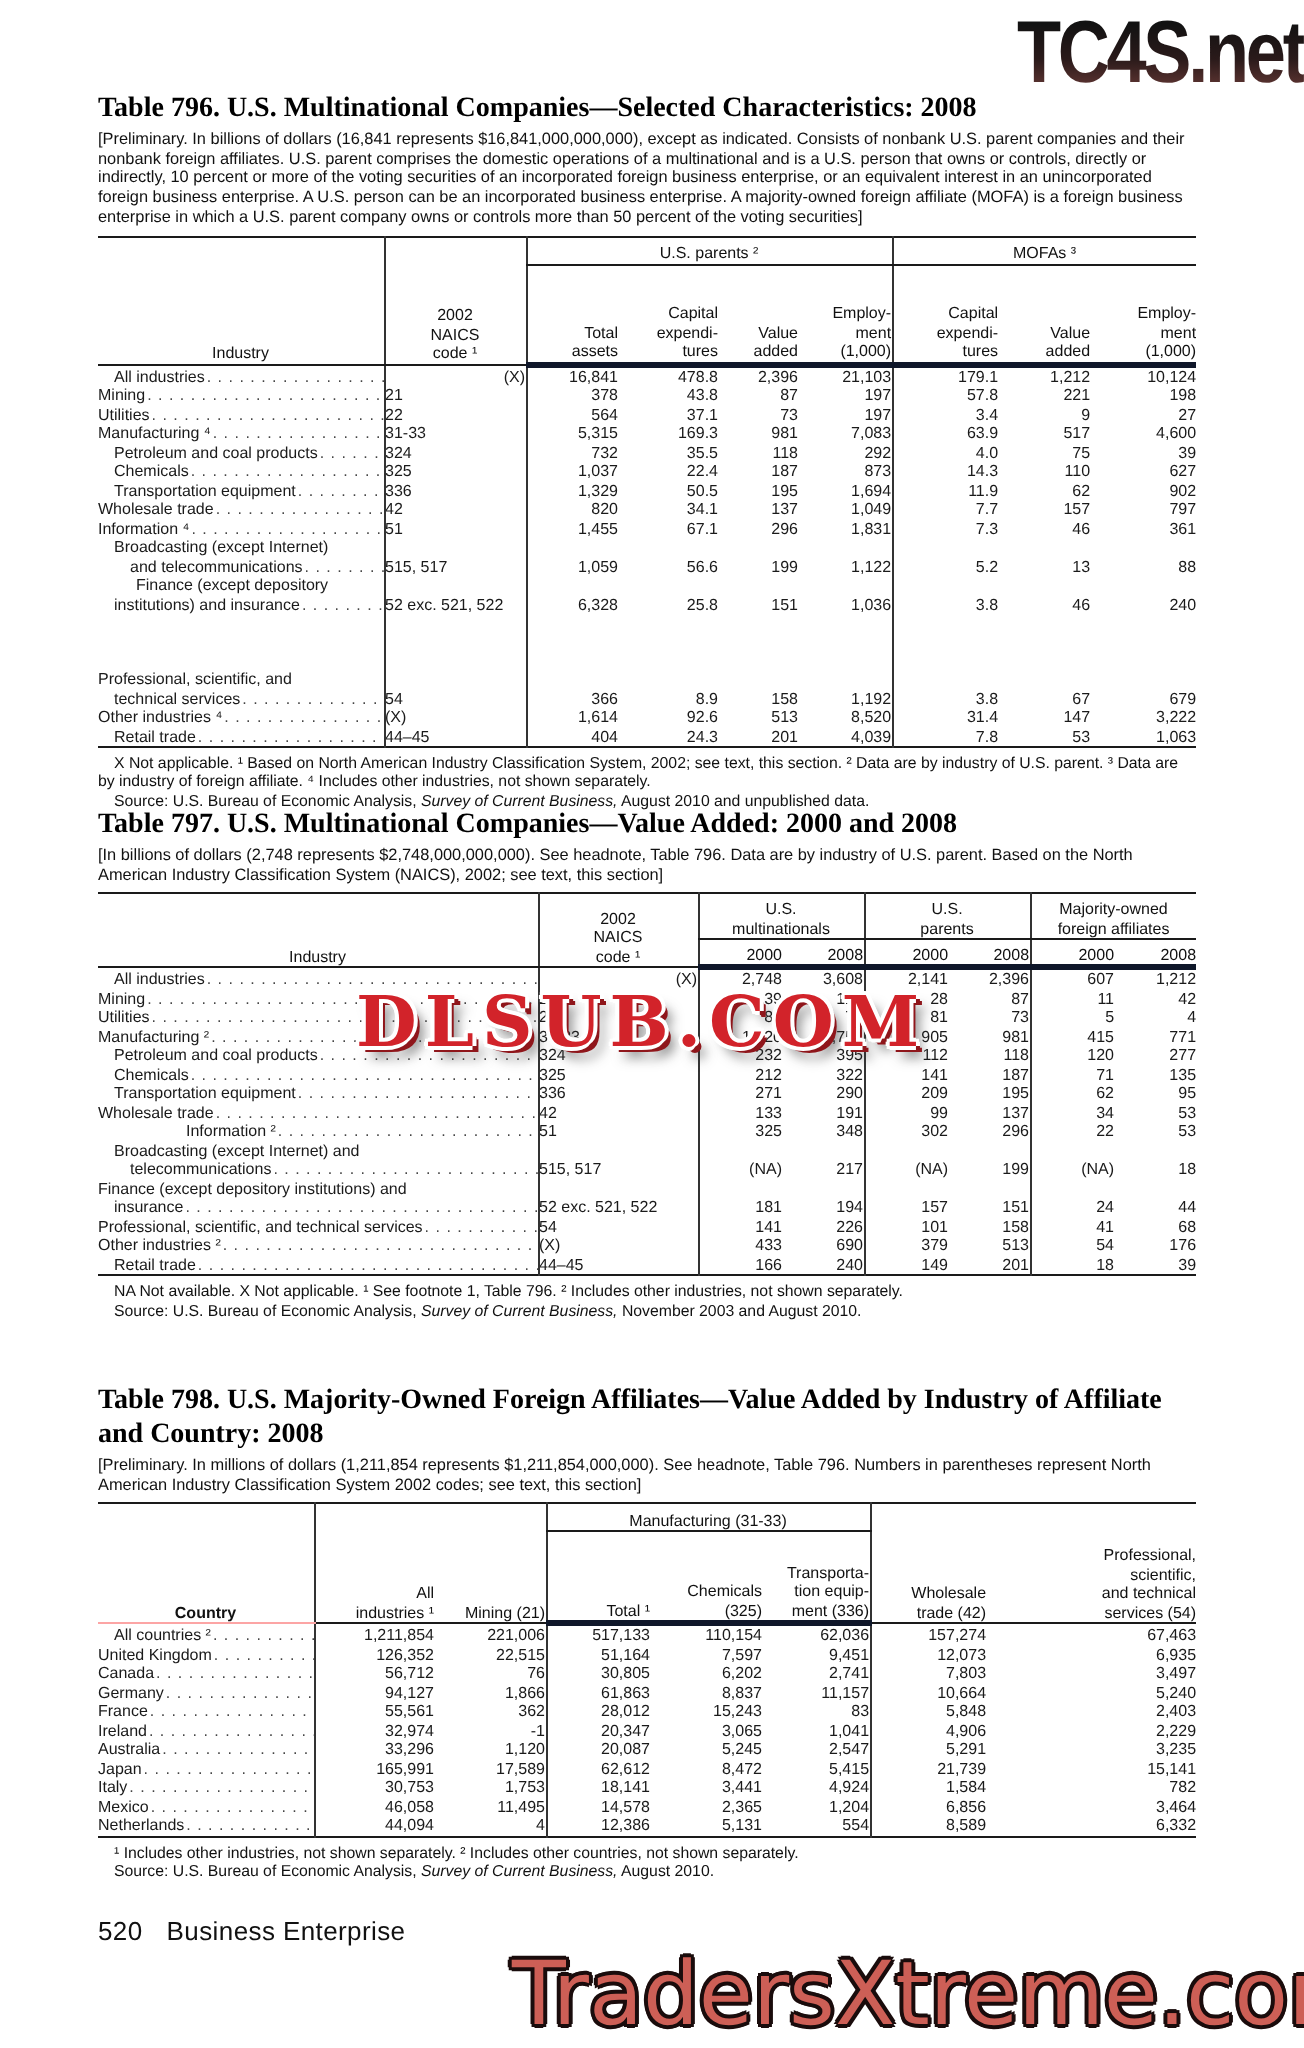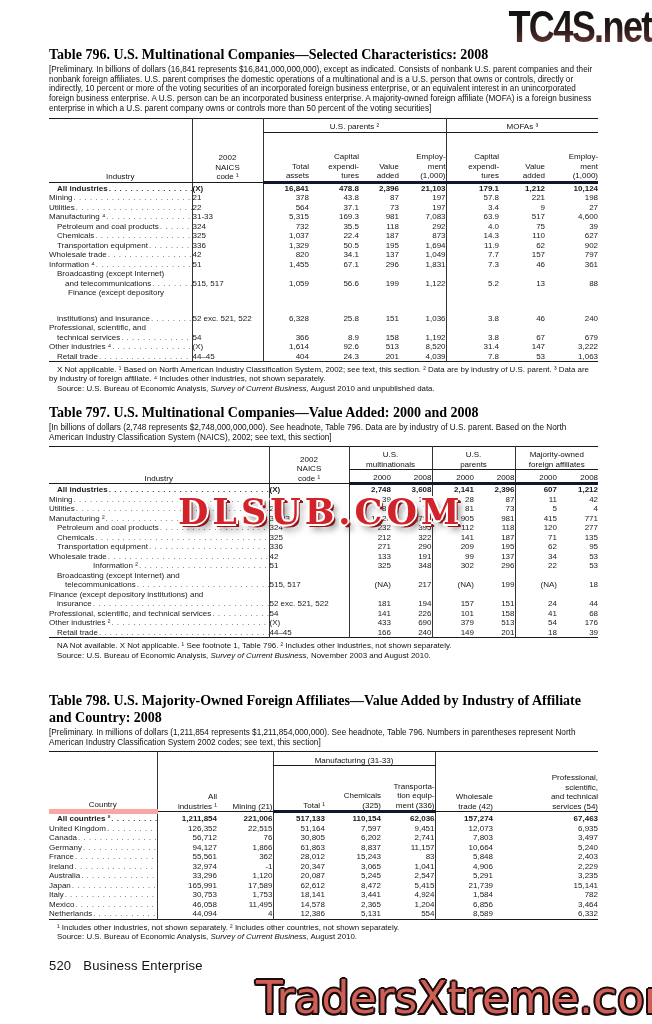--- a/index.html
+++ b/index.html
@@ -19,21 +19,21 @@
   .colhead{text-align:right;vertical-align:bottom;padding:2px 1px 1px 0;}
   thead tr.subrow th{border-bottom:3px solid #0f172a;}
   .vl{border-left:1px solid #333;}
   td.num{text-align:right;padding-right:1px;height:9.5px;}
   td.naics{text-align:left;padding-left:3px;height:9.5px;}
   td.lblc{height:9.5px;}
   .lbl{display:flex;align-items:baseline;overflow:hidden;}
   .lt{white-space:pre;}
   .ld{flex:1;overflow:hidden;white-space:nowrap;color:#444;padding-left:1px;}
   .ld::before{content:". . . . . . . . . . . . . . . . . . . . . . . . . . . . . . . . . . . . . . . . . . . . . . . . . . . . . . . . . . . . . . . . . . . . . . . . .";letter-spacing:0.5px;}
-  tr.bold td{font-weight:bold;}
+  tr.bold td{font-weight:normal;text-align:right;}
   .footnote{font-size:7.9px;line-height:9.4px;margin-top:3px;text-indent:8px;color:#111;}
   .srcline{font-size:7.9px;line-height:9.4px;text-indent:8px;color:#111;}
   .ital{font-style:italic;}
   
   #wm-top{position:absolute;top:2px;right:0px;font-family:"Liberation Sans",sans-serif;
       font-weight:bold;font-size:44px;letter-spacing:-2px;transform:scaleX(.82);transform-origin:top right;
       background:linear-gradient(#121212 20%,#2a1a1a 55%,#7c4440 100%);
       -webkit-background-clip:text;background-clip:text;color:transparent;}
   #wm-mid{position:absolute;top:491px;left:178px;font-family:"DejaVu Serif","Liberation Serif",serif;
       font-weight:bold;font-size:35px;letter-spacing:4px;color:#d2232a;
@@ -287,37 +287,37 @@
             <td class="num"></td>
             <td class="num"></td>
             <td class="num"></td>
             <td class="num vl"></td>
             <td class="num"></td>
             <td class="num"></td>
           </tr>
           <tr>
             <td class="lblc">
               <div class="lbl">
-                <span class="lt" style="padding-left: 8px; margin-top: 16px;">institutions) and insurance</span>
+                <span class="lt" style="padding-left: 8px;">institutions) and insurance</span>
                 <span class="ld"></span>
               </div>
             </td>
             <td class="naics vl">52 exc. 521, 522</td>
             <td class="num vl">6,328</td>
             <td class="num">25.8</td>
             <td class="num">151</td>
             <td class="num">1,036</td>
             <td class="num vl">3.8</td>
             <td class="num">46</td>
             <td class="num">240</td>
           </tr>
           <tr>
             <td class="lblc">
               <div class="lbl">
-                <span class="lt" style="padding-left: 0px;">Professional, scientific, and</span>
+                <span class="lt" style="padding-left: 0px; margin-top: 28px;">Professional, scientific, and</span>
               </div>
             </td>
             <td class="naics vl"></td>
             <td class="num vl"></td>
             <td class="num"></td>
             <td class="num"></td>
             <td class="num"></td>
             <td class="num vl"></td>
             <td class="num"></td>
             <td class="num"></td>
@@ -666,21 +666,21 @@
           <col style="width:60px">
           <col style="width:56px">
         <col style="width:52px">
           <col style="width:56px">
           <col style="width:54px">
         <col style="width:58px">
           <col style="width:105px">
       </colgroup>
       <thead>
         <tr>
-          <th rowspan="2" class="hmid" style="border-bottom:5px solid #fca5a5;">Country</th>
+          <th rowspan="2" class="hmid" style="border-bottom:1px solid #fca5a5;font-weight:bold;">Country</th>
           <th rowspan="2" class="colhead vl" style="border-bottom:1px solid #1a1a1a;">All
 industries ¹</th>
           <th rowspan="2" class="colhead" style="border-bottom:1px solid #1a1a1a;">Mining (21)</th>
           <th colspan="3" class="group vl">Manufacturing (31-33)</th>
           <th rowspan="2" class="colhead vl" style="border-bottom:1px solid #1a1a1a;">Wholesale
 trade (42)</th>
           <th rowspan="2" class="colhead" style="border-bottom:1px solid #1a1a1a;">Professional,
 scientific,
 and technical
 services (54)</th>

